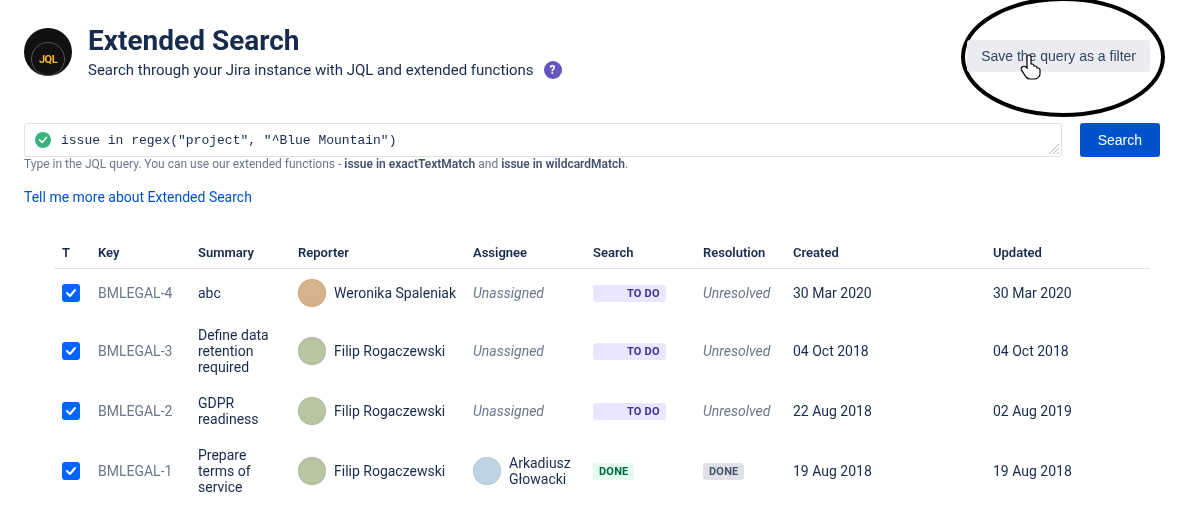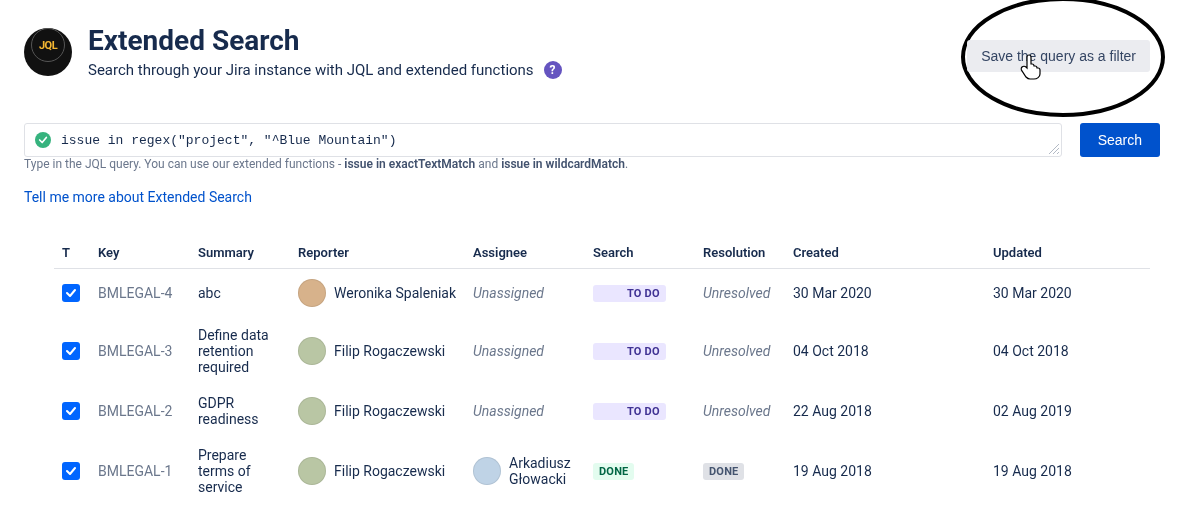--- a/index.html
+++ b/index.html
@@ -11,21 +11,21 @@
       width: 1184px;
       position: relative;
     }
     .container { padding: 24px 24px 0 24px; }
 
     
     .header { display: flex; align-items: flex-start; gap: 16px; position: relative; }
     .app-logo {
       width: 48px; height: 48px; border-radius: 50%;
       background: #111;
-      display: flex; align-items: flex-start; justify-content: center;
+      display: flex; align-items: flex-end; justify-content: center;
       flex-shrink: 0;
       margin-top: 4px;
     }
     .app-logo-inner {
       width: 34px; height: 34px; border-radius: 50%;
       border: 1px solid #555;
       display: flex; align-items: center; justify-content: center;
       color: #F2B632; font-size: 11px; font-weight: 700; letter-spacing: -0.5px;
     }
     .title-block { flex: 1; }

